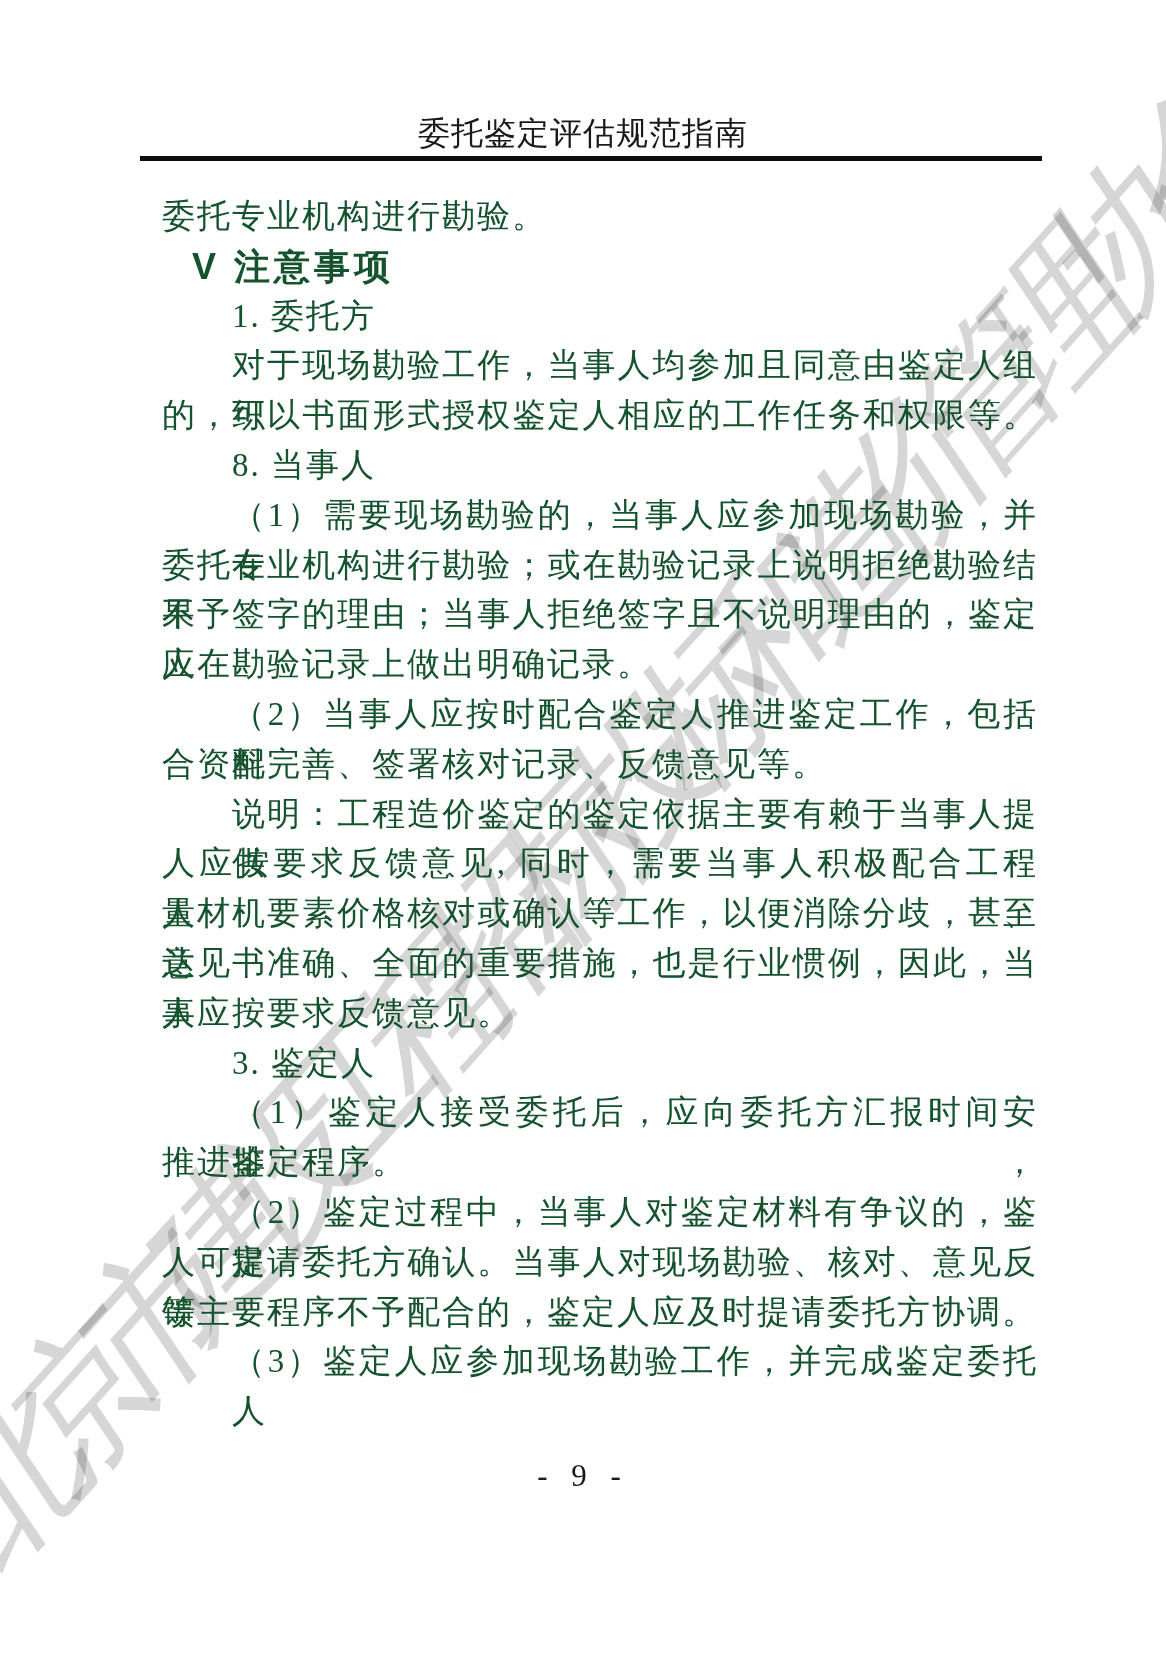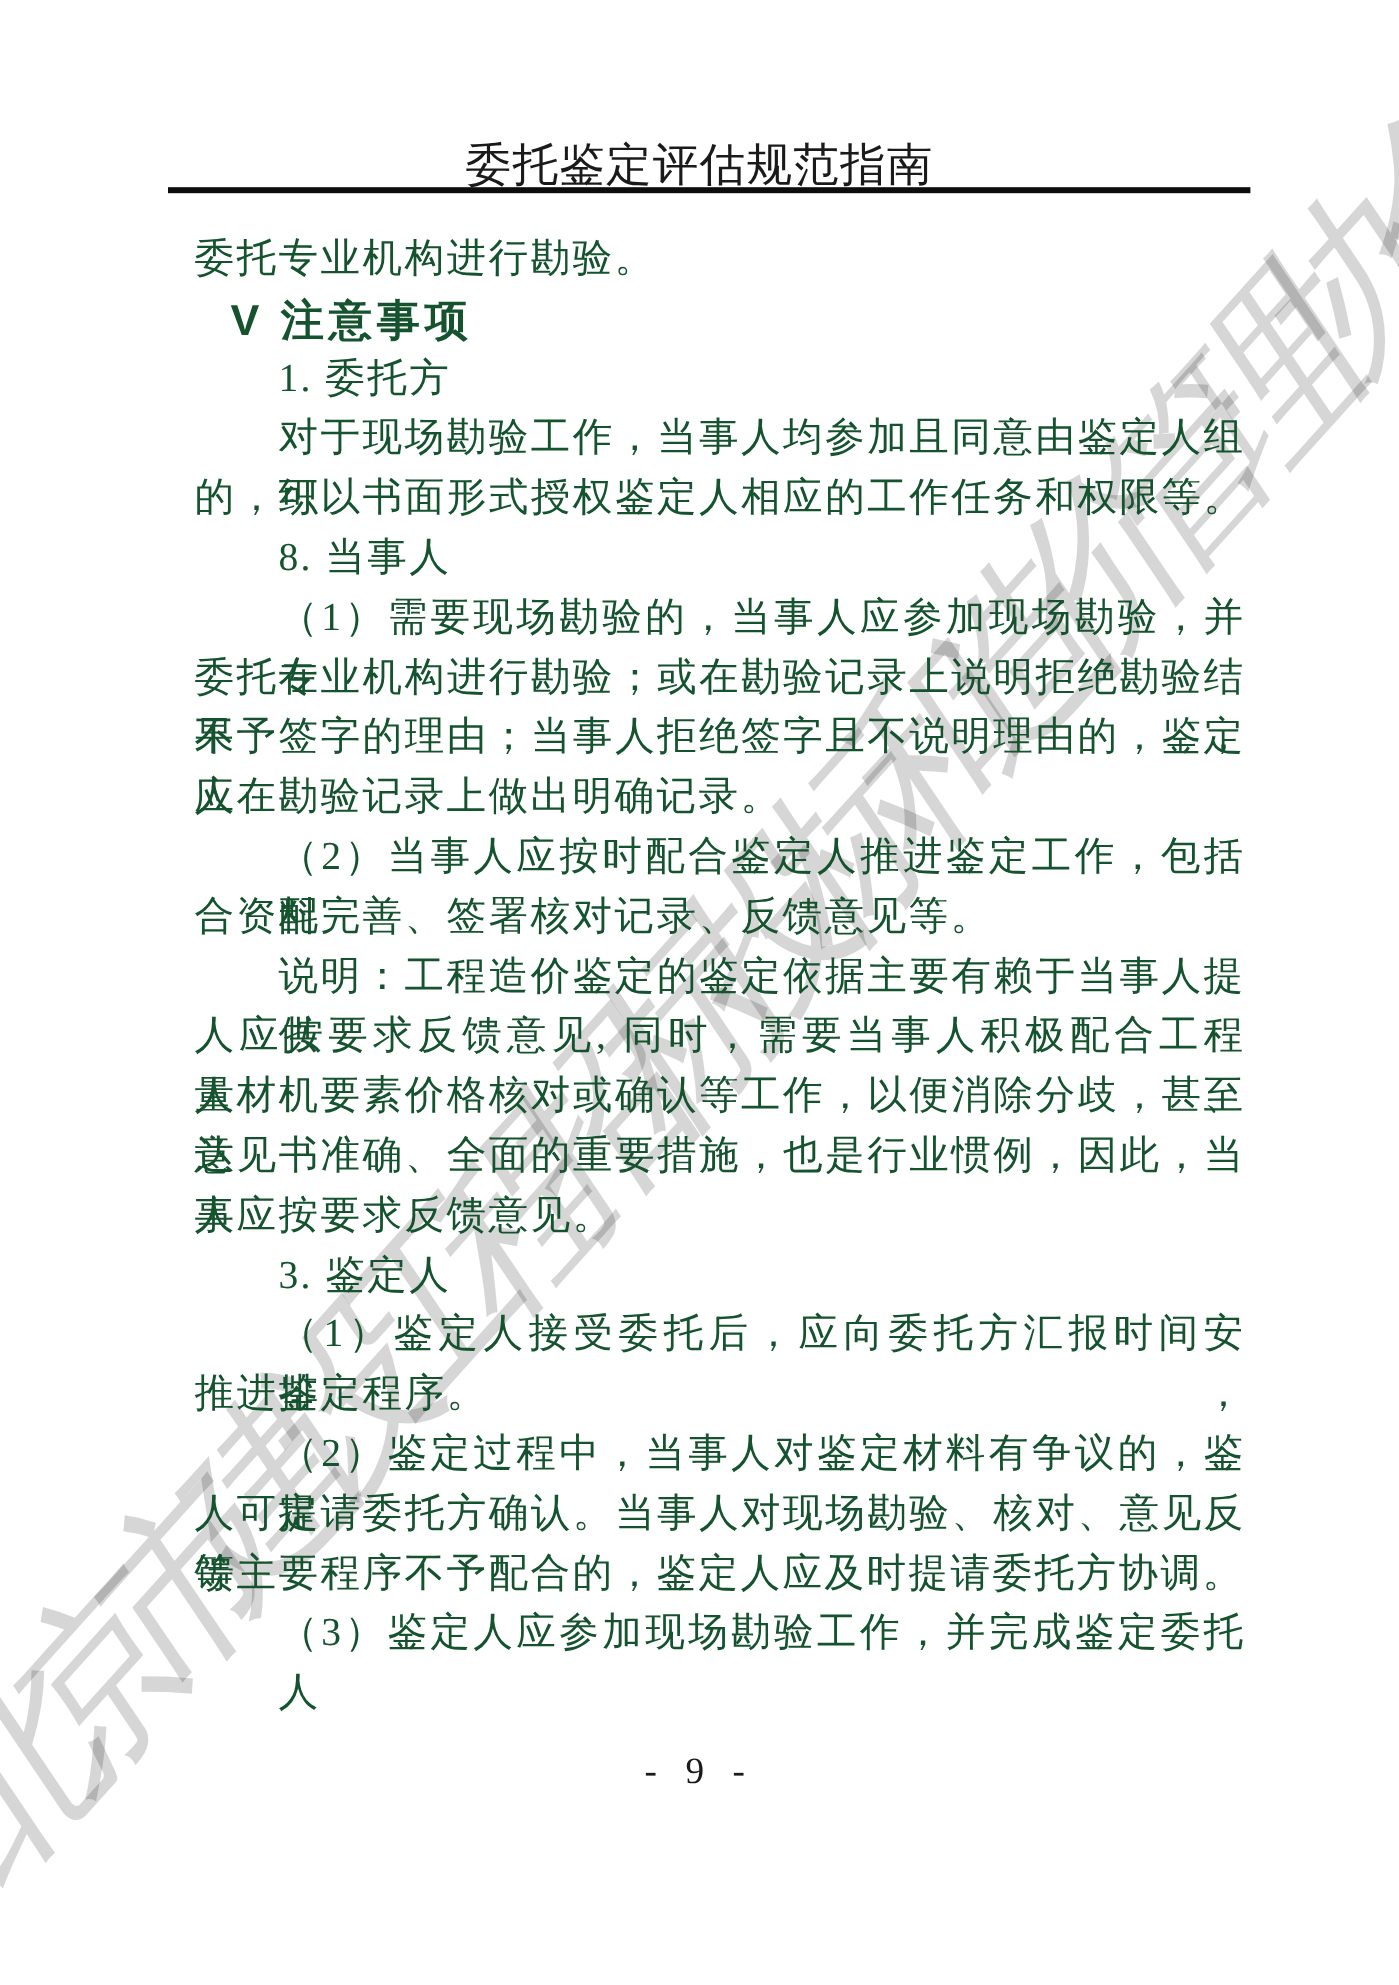--- a/index.html
+++ b/index.html
@@ -7,21 +7,21 @@
     position:relative;
     width:1166px;height:1654px;
     background:#ffffff;
     overflow:hidden;
     font-family:"Liberation Serif","DejaVu Serif",serif;
     color:#111111;
   }
   
   .header{position:absolute;top:112px;left:0;width:100%;text-align:center;z-index:2;}
   .header-title{
-    font-size:38px;letter-spacing:1px;color:#1a1a1a;
+    font-size:32px;letter-spacing:1px;color:#1a1a1a;
     font-family:"Liberation Serif","DejaVu Serif",serif;
   }
   .header-rule{
     position:absolute;top:156px;left:140px;width:902px;height:5px;
     background:#0d0d0d;z-index:2;
   }
   
   .watermark{
     position:absolute;left:585px;top:845px;
     transform:translate(-50%,-50%) rotate(-48deg);

